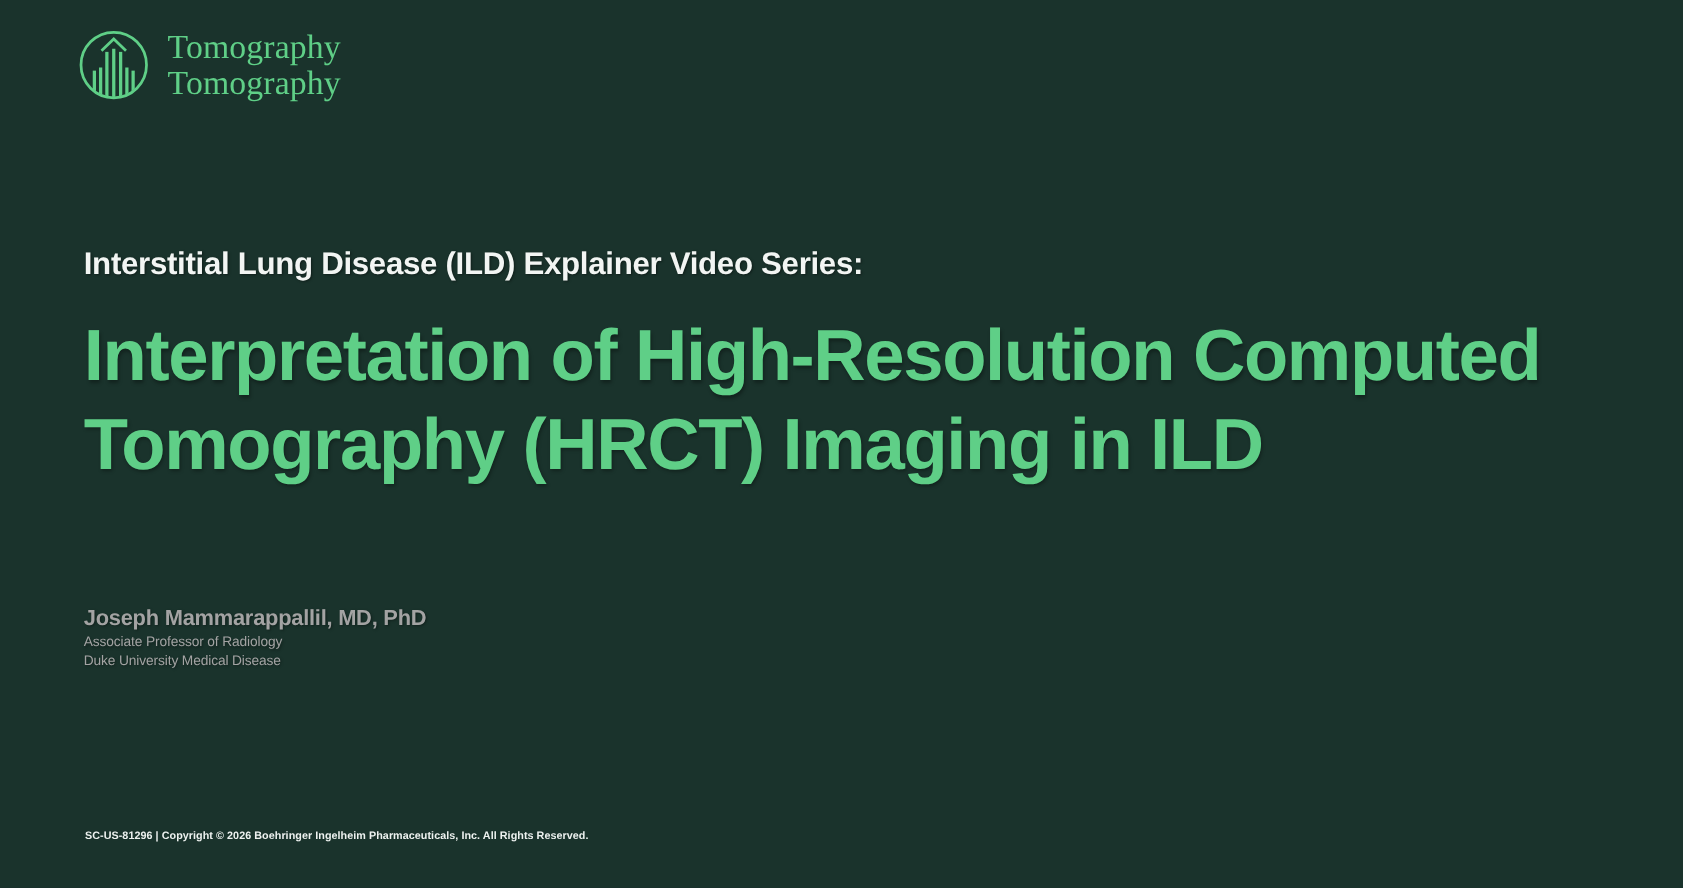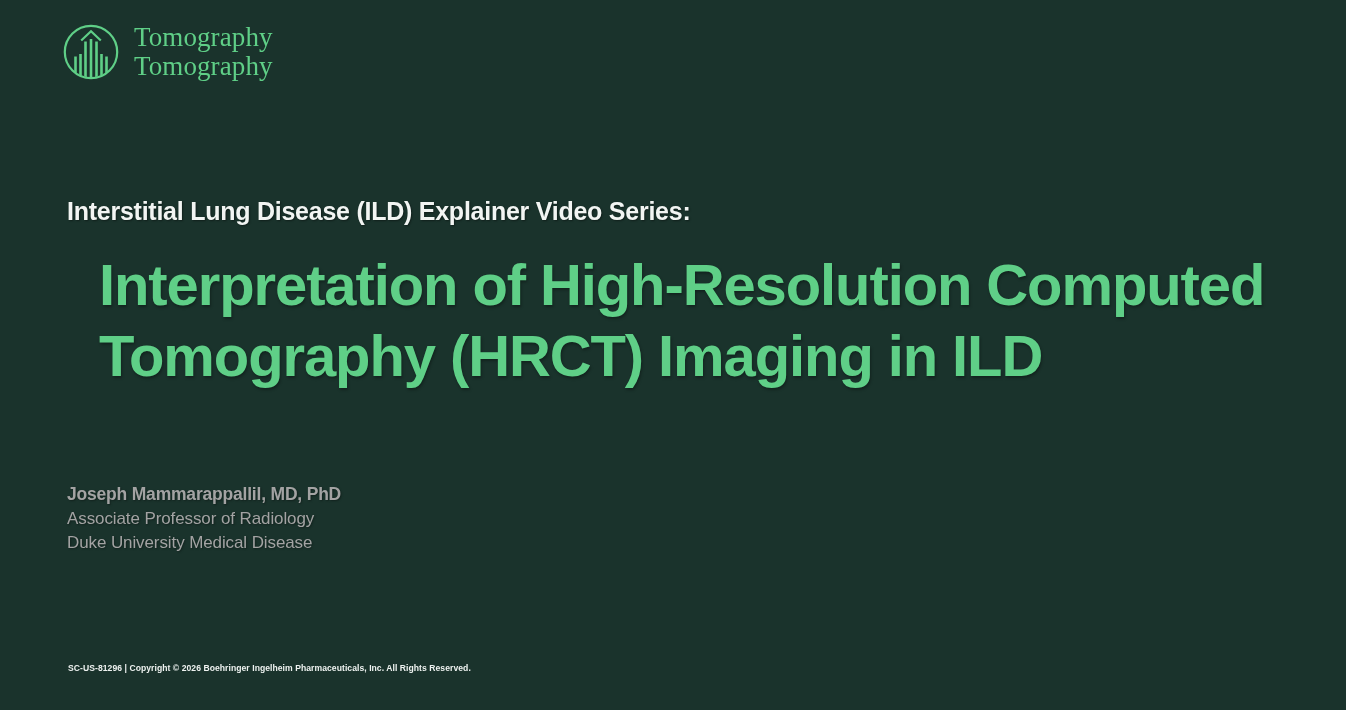--- a/index.html
+++ b/index.html
@@ -70,41 +70,40 @@
 
   .main-title {
     margin-top: 22px;
     color: #5fcf87;
     font-size: 58px;
     font-weight: bold;
     letter-spacing: -1.1px;
     line-height: 1.24;
     text-shadow: 1px 2px 3px rgba(0,0,0,0.32);
     max-width: 1215px;
-    margin-left: 32px;
   }
 
   
   .presenter {
     position: absolute;
     left: 67px;
     top: 482px;
     color: #a3a3a3;
   }
 
   .presenter-name {
     font-size: 17.5px;
     font-weight: bold;
     letter-spacing: -0.2px;
     line-height: 1.42;
     text-shadow: 1px 1px 2px rgba(0,0,0,0.35);
   }
 
   .presenter-line {
-    font-size: 17px;
+    font-size: 11px;
     font-weight: normal;
     letter-spacing: -0.1px;
     line-height: 1.40;
     text-shadow: 1px 1px 2px rgba(0,0,0,0.35);
   }
 
   
   .footer {
     position: absolute;
     left: 68px;

